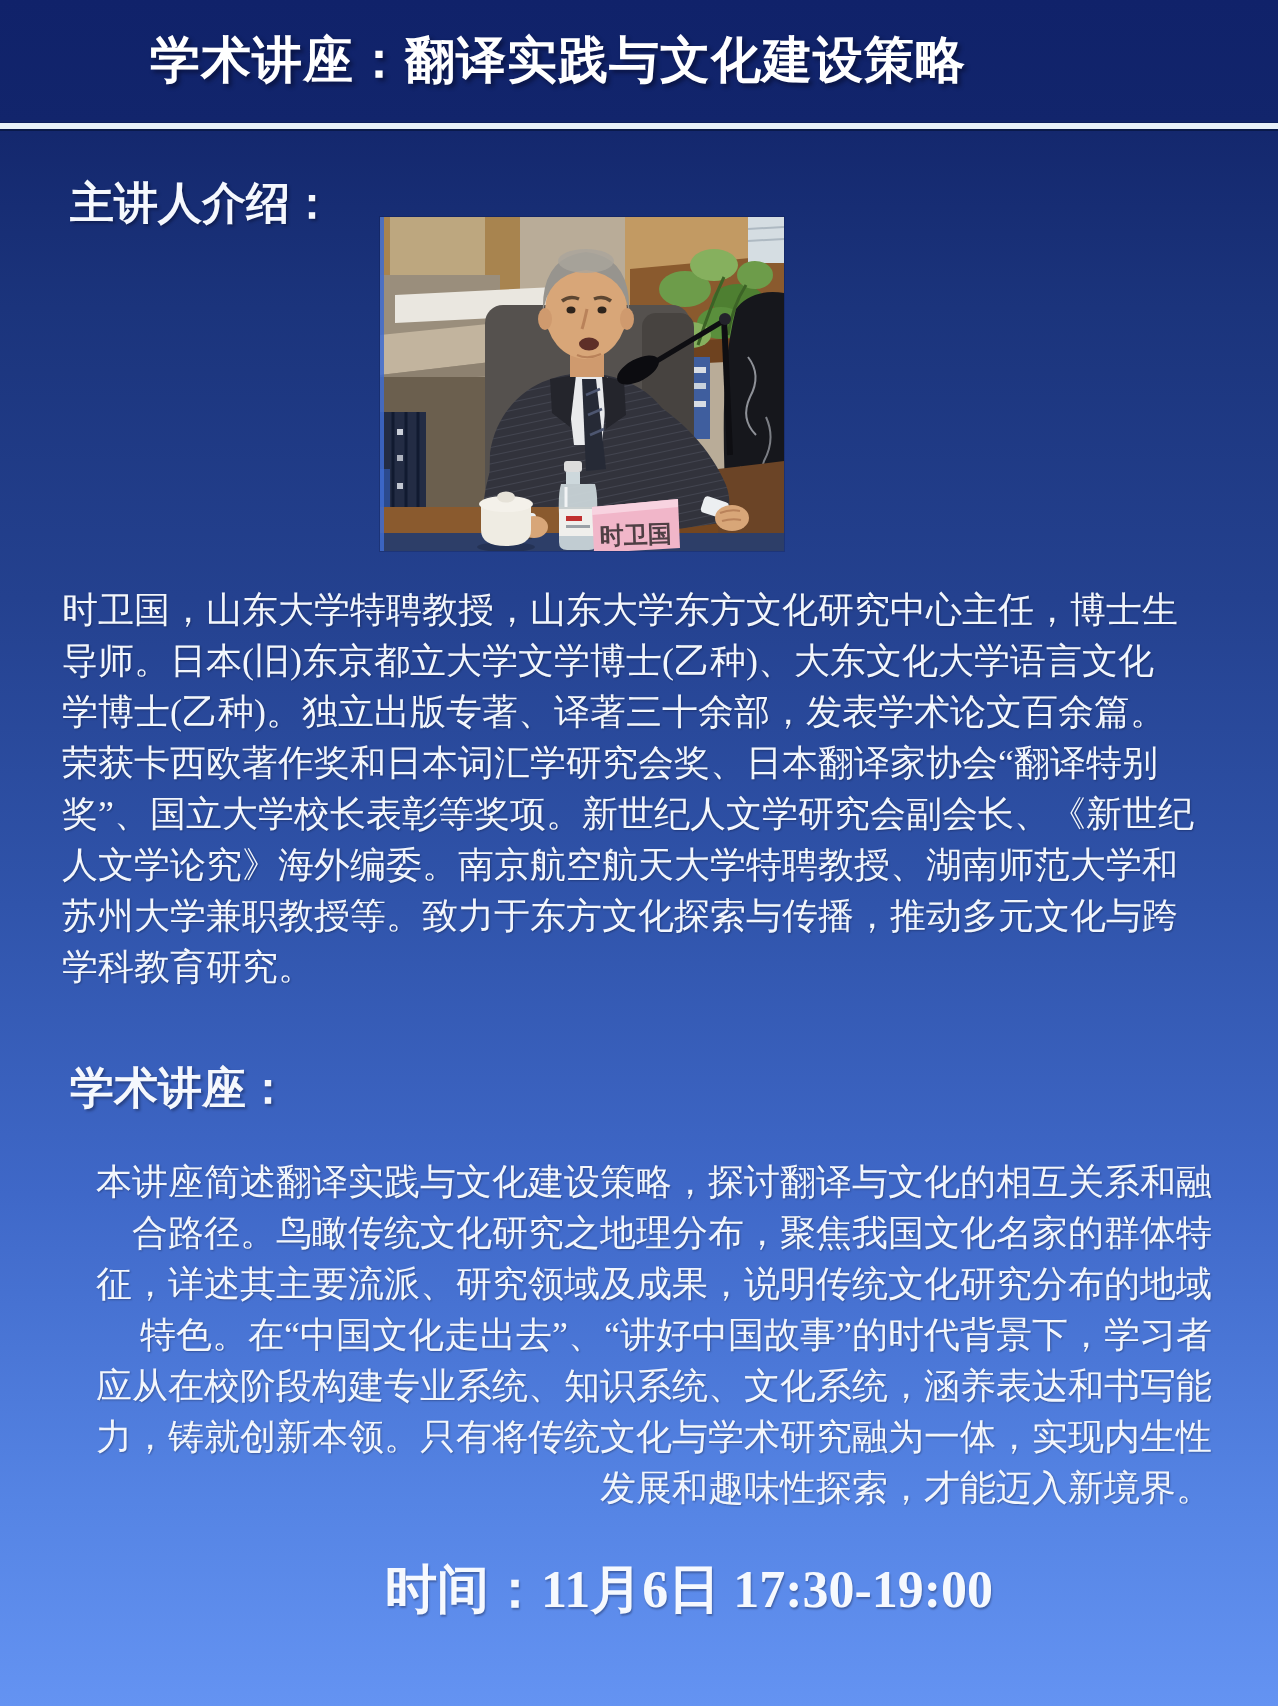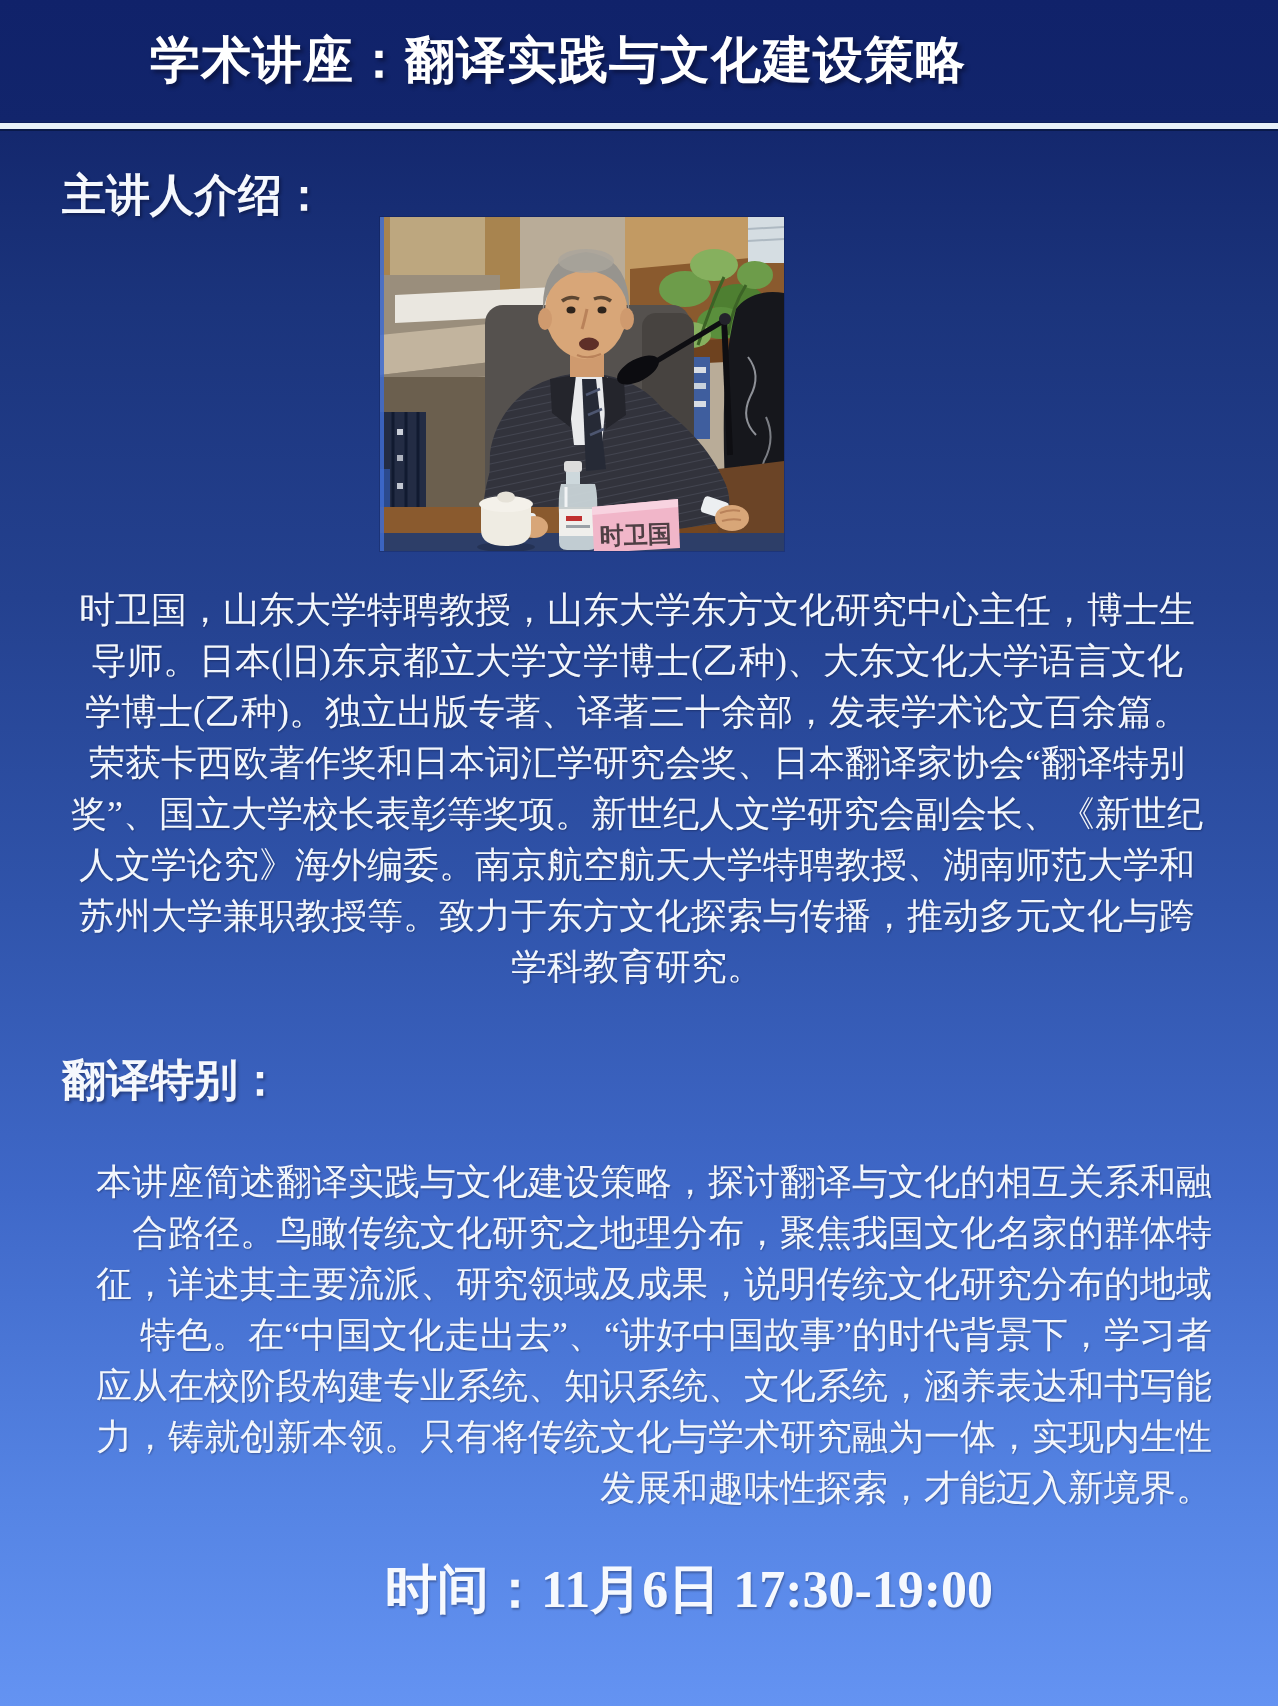--- a/index.html
+++ b/index.html
@@ -15,35 +15,35 @@
   .title{
     position:absolute;left:150px;top:0;height:123px;line-height:120px;
     margin:0;font-size:50px;font-weight:bold;color:#ffffff;white-space:nowrap;
     text-shadow:3px 3px 4px rgba(0,0,20,0.45);letter-spacing:1px;
   }
   .divider{
     position:absolute;left:0;top:123px;width:1278px;height:6px;
     background:#e8f1fa;box-shadow:0 2px 0 #0a1a4a, 0 -1px 0 #0d1f5e;
   }
   .heading{
-    position:absolute;left:62px;margin:0;font-size:44px;font-weight:bold;
+    position:absolute;left:62px;margin:8px;font-size:44px;font-weight:bold;
     color:#f5f8fd;text-shadow:2px 2px 3px rgba(0,0,20,0.35);white-space:nowrap;
   }
   .speaker-heading{top:166px;}
   .summary-heading{top:1051px;}
   .photo{
     position:absolute;left:380px;top:217px;width:404px;height:334px;margin:0;
     box-shadow:0 0 0 1px rgba(10,20,60,0.25);
   }
   .body-text{
     position:absolute;left:62px;width:1150px;margin:0;
     font-size:36px;line-height:51px;color:#f2f6fc;
     white-space:pre-line;text-shadow:1px 1px 2px rgba(0,0,20,0.3);
   }
-  .bio{top:585px;text-align:center;}
+  .bio{top:585px;}
   .summary{top:1157px;text-align:right;}
   .footer{
     position:absolute;left:385px;top:1562px;
     font-size:52px;font-weight:bold;color:#f6f9fe;line-height:56px;
     text-shadow:1px 2px 2px rgba(0,0,20,0.3);white-space:nowrap;
   }
 </style>
 </head>
 <body>
 
@@ -195,21 +195,21 @@
 
   <p class="body-text bio">时卫国，山东大学特聘教授，山东大学东方文化研究中心主任，博士生
 导师。日本(旧)东京都立大学文学博士(乙种)、大东文化大学语言文化
 学博士(乙种)。独立出版专著、译著三十余部，发表学术论文百余篇。
 荣获卡西欧著作奖和日本词汇学研究会奖、日本翻译家协会“翻译特别
 奖”、国立大学校长表彰等奖项。新世纪人文学研究会副会长、《新世纪
 人文学论究》海外编委。南京航空航天大学特聘教授、湖南师范大学和
 苏州大学兼职教授等。致力于东方文化探索与传播，推动多元文化与跨
 学科教育研究。</p>
 
-  <div class="heading summary-heading">翻译特别：</div>
+  <div class="heading summary-heading">学术讲座：</div>
 
   <p class="body-text summary">本讲座简述翻译实践与文化建设策略，探讨翻译与文化的相互关系和融
 合路径。鸟瞰传统文化研究之地理分布，聚焦我国文化名家的群体特
 征，详述其主要流派、研究领域及成果，说明传统文化研究分布的地域
 特色。在“中国文化走出去”、“讲好中国故事”的时代背景下，学习者
 应从在校阶段构建专业系统、知识系统、文化系统，涵养表达和书写能
 力，铸就创新本领。只有将传统文化与学术研究融为一体，实现内生性
 发展和趣味性探索，才能迈入新境界。</p>
 
   <div class="footer">

